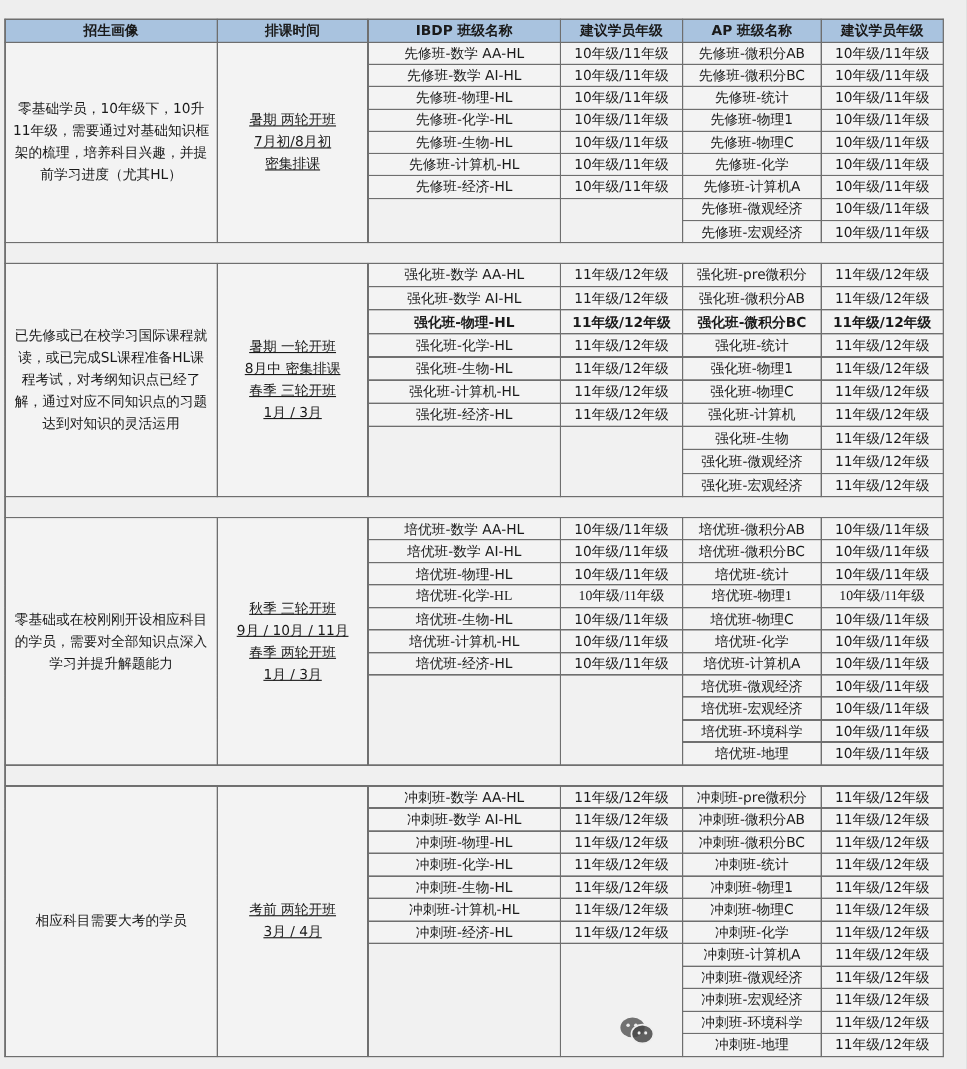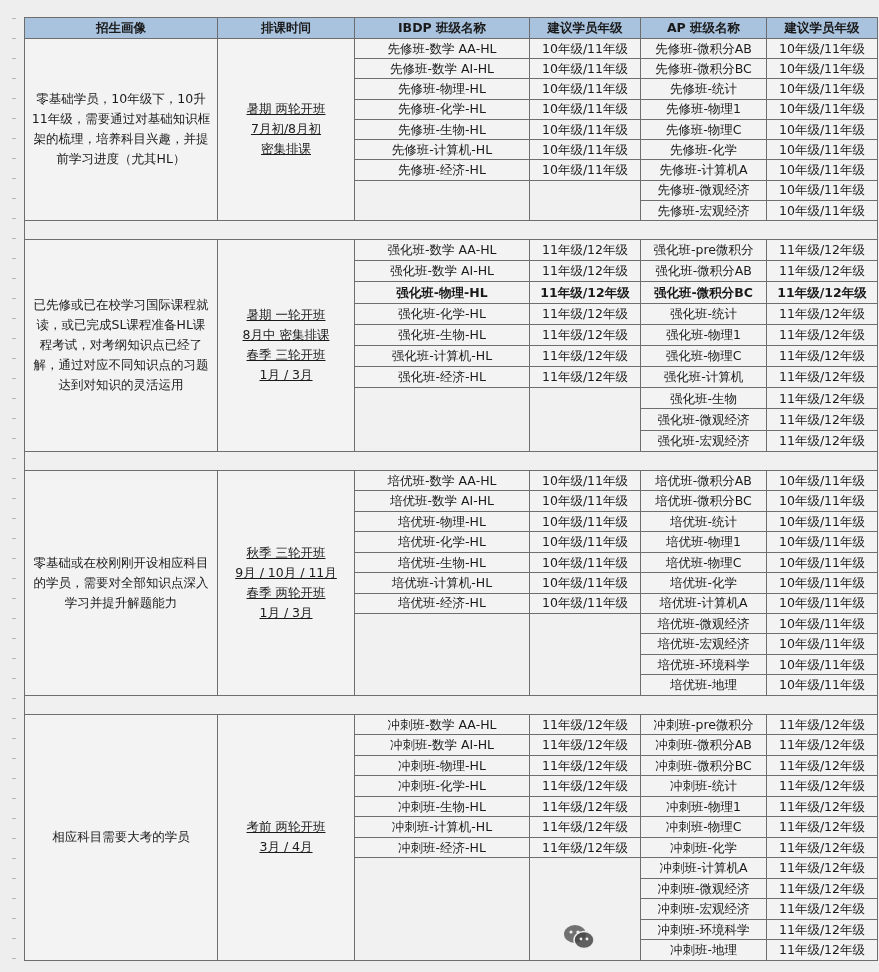--- a/index.html
+++ b/index.html
@@ -6,21 +6,21 @@
   body {
     width: 879px; height: 972px; overflow: hidden;
     background: #eeeeee;
     font-family: "DejaVu Sans", "Liberation Sans", sans-serif;
     color: #1a1a1a;
     position: relative;
   }
   .ticks { position: absolute; left: 12px; top: 18px; width: 4px; height: 946px; }
   .tick { position: absolute; left: 0; width: 4px; height: 1px; background: #b5b5b5; }
   table.sched {
-    position: absolute; left: 24px; top: 17px;
+    position: absolute; left: 4px; top: 17px;
     border-collapse: collapse;
     table-layout: fixed;
     width: 853px;
     background: #737373;
   }
   table.sched td, table.sched th {
     border: 1.5px solid #6e6e6e;
     padding: 0;
     text-align: center;
     vertical-align: middle;
@@ -269,21 +269,21 @@
         <td class="cell">10年级/11年级</td>
         <td class="cell">培优班-微积分BC</td>
         <td class="cell">10年级/11年级</td>
       </tr>
       <tr style="height: 20.4545px;">
         <td class="cell">培优班-物理-HL</td>
         <td class="cell">10年级/11年级</td>
         <td class="cell">培优班-统计</td>
         <td class="cell">10年级/11年级</td>
       </tr>
-      <tr style="height: 20.4545px;">
+      <tr style="height: 20.4545px; font-family: Liberation Serif, serif;">
         <td class="cell">培优班-化学-HL</td>
         <td class="cell">10年级/11年级</td>
         <td class="cell">培优班-物理1</td>
         <td class="cell">10年级/11年级</td>
       </tr>
       <tr style="height: 20.4545px;">
         <td class="cell">培优班-生物-HL</td>
         <td class="cell">10年级/11年级</td>
         <td class="cell">培优班-物理C</td>
         <td class="cell">10年级/11年级</td>

